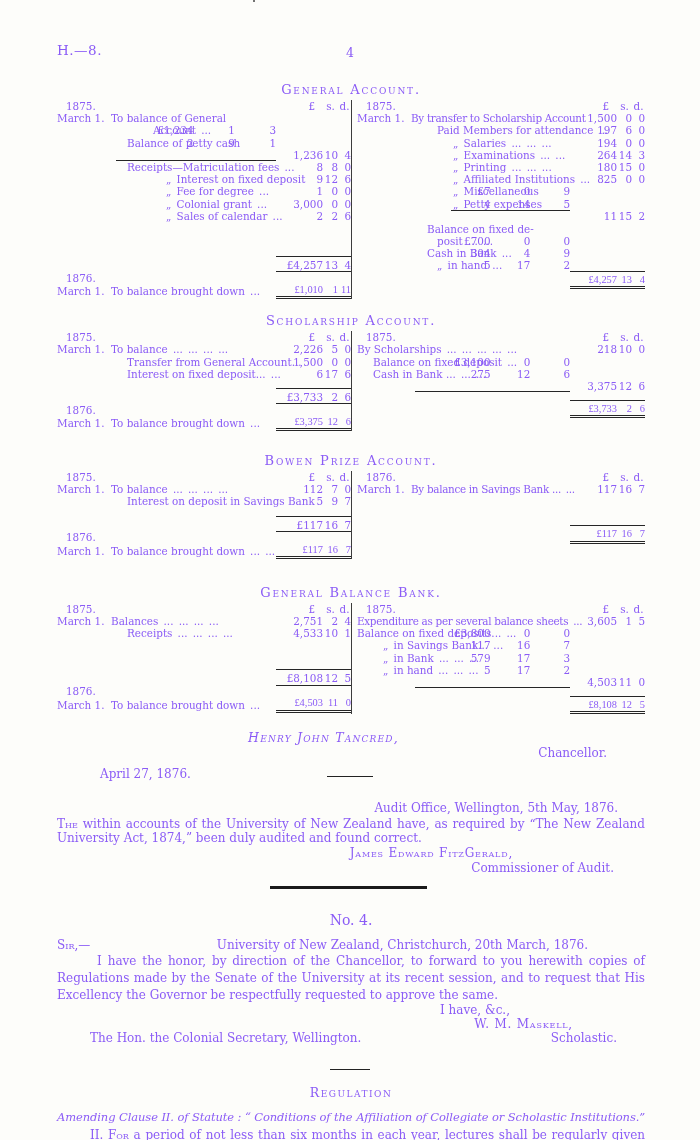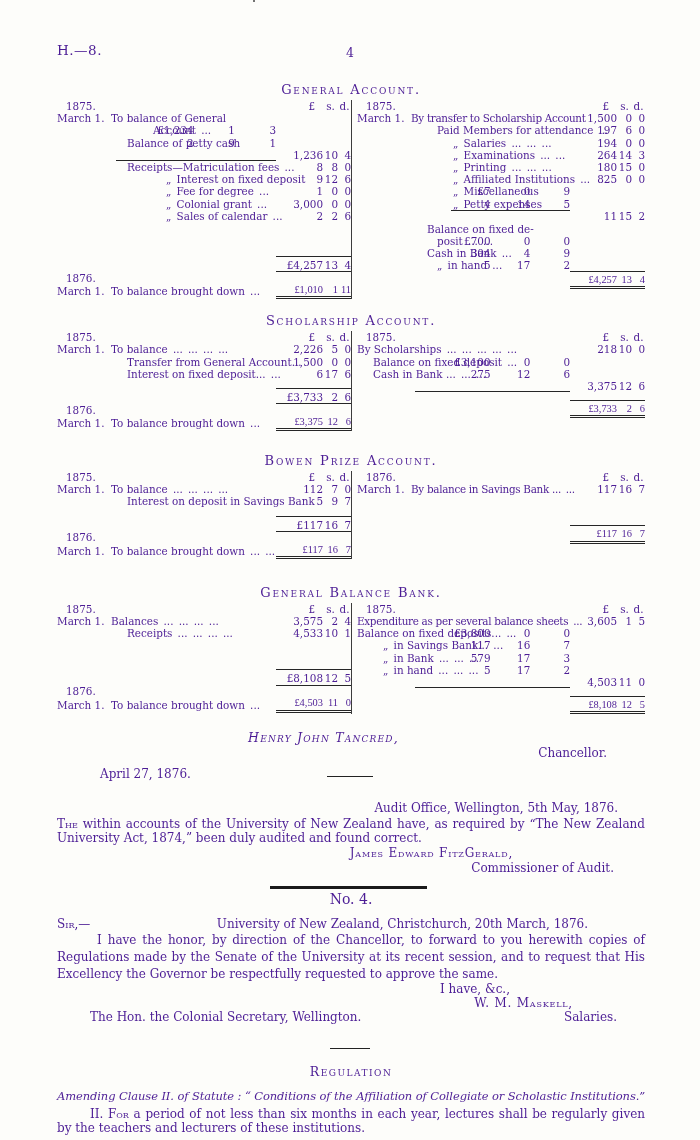--- a/index.html
+++ b/index.html
@@ -1,20 +1,20 @@
 <!DOCTYPE html>
 <html><head>
 <meta charset="utf-8">
 <style>
   html,body{margin:0;padding:0;background:#e8e8e4;}
   .page{
     position:relative;
     width:700px;height:1140px;
     background:#fdfdfa;
-    color:#4c1d95;
+    color:#8b5cf6;
     font-family:"DejaVu Serif","Liberation Serif",serif;
     box-sizing:border-box;
     padding:42px 55px 0 57px;
     overflow:hidden;
   }
   .speck{position:absolute;width:2px;height:2px;border-radius:50%;background:#444;}
   .head-row{position:relative;height:16px;font-size:13.5px;}
   .docref{position:absolute;left:0;top:0;letter-spacing:0.5px;}
   .pgnum{position:absolute;left:289px;top:3px;font-size:12.5px;}
 
@@ -57,21 +57,21 @@
   .sig-date{margin-left:43px;}
   .rule-s{position:absolute;left:270px;top:9px;width:46px;border-bottom:1.5px solid #222;}
 
   .audit{margin-top:18px;font-size:12px;line-height:14px;}
   .audit-dateline{text-align:right;margin-right:27px;}
   .audit-body{margin:2px 0 0 0;text-align:justify;}
   .audit-signer{text-align:right;margin-right:132px;font-variant:small-caps;letter-spacing:0.8px;margin-top:1px;}
   .audit-signer-role{text-align:right;margin-right:31px;margin-top:1px;}
   .thick-rule{width:157px;height:3px;background:#1a1a1a;margin-top:11px;margin-left:213px;}
 
-  .letter{margin-top:4px;font-size:12px;line-height:13.5px;}
+  .letter{margin-top:25px;font-size:12px;line-height:13.5px;}
   .letter-no{text-align:center;font-size:14px;margin:0;}
   .letter-head{display:flex;justify-content:space-between;margin-top:11px;}
   .letter-dateline{margin-right:57px;}
   .letter-body{margin:1px 0 0 0;text-align:justify;text-indent:40px;line-height:17px;}
   .letter-vale{text-align:right;margin-right:135px;}
   .letter-signer{text-align:right;margin-right:72px;font-variant:small-caps;letter-spacing:0.8px;}
   .letter-foot{display:flex;justify-content:space-between;margin-top:1px;}
   .letter-addressee{margin-left:33px;}
   .letter-signer-role{margin-right:28px;}
   .rule-s2{width:40px;border-bottom:1.5px solid #222;margin:23px 0 0 273px;}
@@ -535,21 +535,21 @@
               <tr class="hd">
                 <td class="cd yr">1875.</td>
                 <td colspan="4"></td>
                 <td class="o1">£</td>
                 <td class="o2">s.</td>
                 <td class="o3">d.</td>
               </tr>
           <tr>
                 <td class="cd">March 1.</td>
                 <td class="ct" colspan="4">Balances ... ... ... ...</td>
-                <td class="o1">3,575</td>
+                <td class="o1">2,751</td>
                 <td class="o2">2</td>
                 <td class="o3">4</td>
               </tr>
           <tr>
                 <td class="cd"></td>
                 <td class="ct n1" colspan="4">Receipts ... ... ... ...</td>
                 <td class="o1">4,533</td>
                 <td class="o2">10</td>
                 <td class="o3">1</td>
               </tr>
@@ -675,21 +675,21 @@
     <p class="letter-no">No. 4.</p>
     <div class="letter-head">
       <span class="sc">Sir,—</span>
       <span class="letter-dateline">University of New Zealand, Christchurch, 20th March, 1876.</span>
     </div>
     <p class="letter-body">I have the honor, by direction of the Chancellor, to forward to you herewith copies of Regulations made by the Senate of the University at its recent session, and to request that His Excellency the Governor be respectfully requested to approve the same.</p>
     <div class="letter-vale">I have, &amp;c.,</div>
     <div class="letter-signer">W. M. Maskell,</div>
     <div class="letter-foot">
       <span class="letter-addressee">The Hon. the Colonial Secretary, Wellington.</span>
-      <span class="letter-signer-role">Salaries.</span>
+      <span class="letter-signer-role">Scholastic.</span>
     </div>
     <div class="rule-s2"></div>
   </div>
 
   <div class="reg">
     <p class="reg-head">Regulation</p>
     <div class="reg-clause">Amending Clause II. of Statute : “ Conditions of the Affiliation of Collegiate or Scholastic Institutions.”</div>
     <p class="reg-body"><span>II.</span> <span class="sc">For</span> <span>a period of not less than six months in each year, lectures shall be regularly given by the teachers and lecturers of these institutions.</span></p>
   </div>
 </div>

